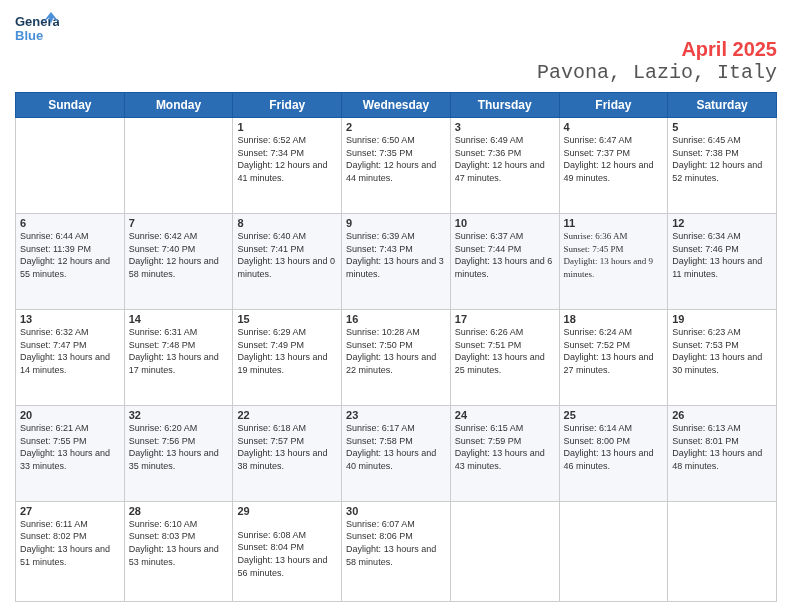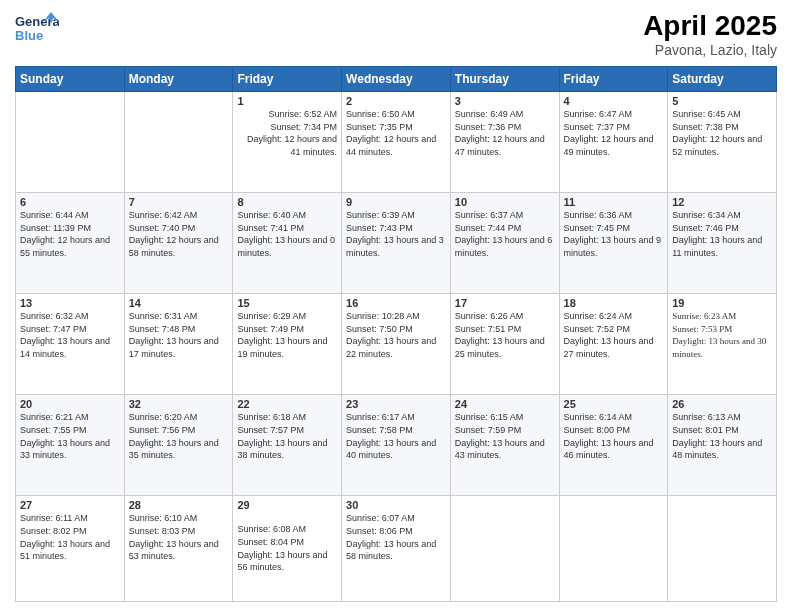--- a/index.html
+++ b/index.html
@@ -25,43 +25,45 @@
     }
     .logo {
       display: flex;
       align-items: center;
       gap: 4px;
     }
     .title-block {
       text-align: right;
     }
     .month-title {
-      font-size: 28px;
+      font-size: 20px;
       font-weight: bold;
-      color: #000000;
+      color: #ef4444;
+      margin-top: 28px;
     }
     .location {
-      font-size: 14px;
+      font-size: 20px;
       color: #555;
+      font-family: Liberation Mono, monospace;
     }
     .calendar {
       flex: 1;
       border: 1px solid #ccc;
       border-collapse: collapse;
       width: 100%;
       table-layout: fixed;
     }
     .calendar th {
       background: #2a6db5;
       color: #fff;
       font-size: 12px;
       font-weight: bold;
       padding: 5px 4px;
       border: 1px solid #1a5aa0;
-      text-align: left;
+      text-align: center;
     }
     .calendar td {
       border: 1px solid #ccc;
       vertical-align: top;
       padding: 3px 4px;
       font-size: 9.5px;
       color: #333;
       height: 78px;
       background: #fff;
     }
@@ -113,21 +115,21 @@
           <th>Friday</th>
           <th>Saturday</th>
         </tr>
     </thead>
     <tbody id="calendar-body">
     <tr>
           <td class="empty-cell"></td>
           <td class="empty-cell"></td>
           <td>
             <div class="day-num">1</div>
-            <div class="day-info" style="white-space: pre-line; text-align: right;">Sunrise: 6:52 AM
+            <div class="day-info" style="white-space: pre-line;">Sunrise: 6:52 AM
 Sunset: 7:34 PM
 Daylight: 12 hours and 41 minutes.</div>
           </td>
           <td>
             <div class="day-num">2</div>
             <div class="day-info" style="white-space: pre-line;">Sunrise: 6:50 AM
 Sunset: 7:35 PM
 Daylight: 12 hours and 44 minutes.</div>
           </td>
           <td>
@@ -175,21 +177,21 @@
 Daylight: 13 hours and 3 minutes.</div>
           </td>
           <td>
             <div class="day-num">10</div>
             <div class="day-info" style="white-space: pre-line;">Sunrise: 6:37 AM
 Sunset: 7:44 PM
 Daylight: 13 hours and 6 minutes.</div>
           </td>
           <td>
             <div class="day-num">11</div>
-            <div class="day-info" style="white-space: pre-line;">Sunrise: 6:36 AM
+            <div class="day-info" style="white-space: pre-line; font-family: Liberation Serif, serif;">Sunrise: 6:36 AM
 Sunset: 7:45 PM
 Daylight: 13 hours and 9 minutes.</div>
           </td>
           <td>
             <div class="day-num">12</div>
             <div class="day-info" style="white-space: pre-line;">Sunrise: 6:34 AM
 Sunset: 7:46 PM
 Daylight: 13 hours and 11 minutes.</div>
           </td>
         </tr>
@@ -225,21 +227,21 @@
 Daylight: 13 hours and 25 minutes.</div>
           </td>
           <td>
             <div class="day-num">18</div>
             <div class="day-info" style="white-space: pre-line;">Sunrise: 6:24 AM
 Sunset: 7:52 PM
 Daylight: 13 hours and 27 minutes.</div>
           </td>
           <td>
             <div class="day-num">19</div>
-            <div class="day-info" style="white-space: pre-line; font-family: Liberation Serif, serif;">Sunrise: 6:23 AM
+            <div class="day-info" style="white-space: pre-line;">Sunrise: 6:23 AM
 Sunset: 7:53 PM
 Daylight: 13 hours and 30 minutes.</div>
           </td>
         </tr>
         <tr>
           <td>
             <div class="day-num">20</div>
             <div class="day-info" style="white-space: pre-line;">Sunrise: 6:21 AM
 Sunset: 7:55 PM
 Daylight: 13 hours and 33 minutes.</div>

